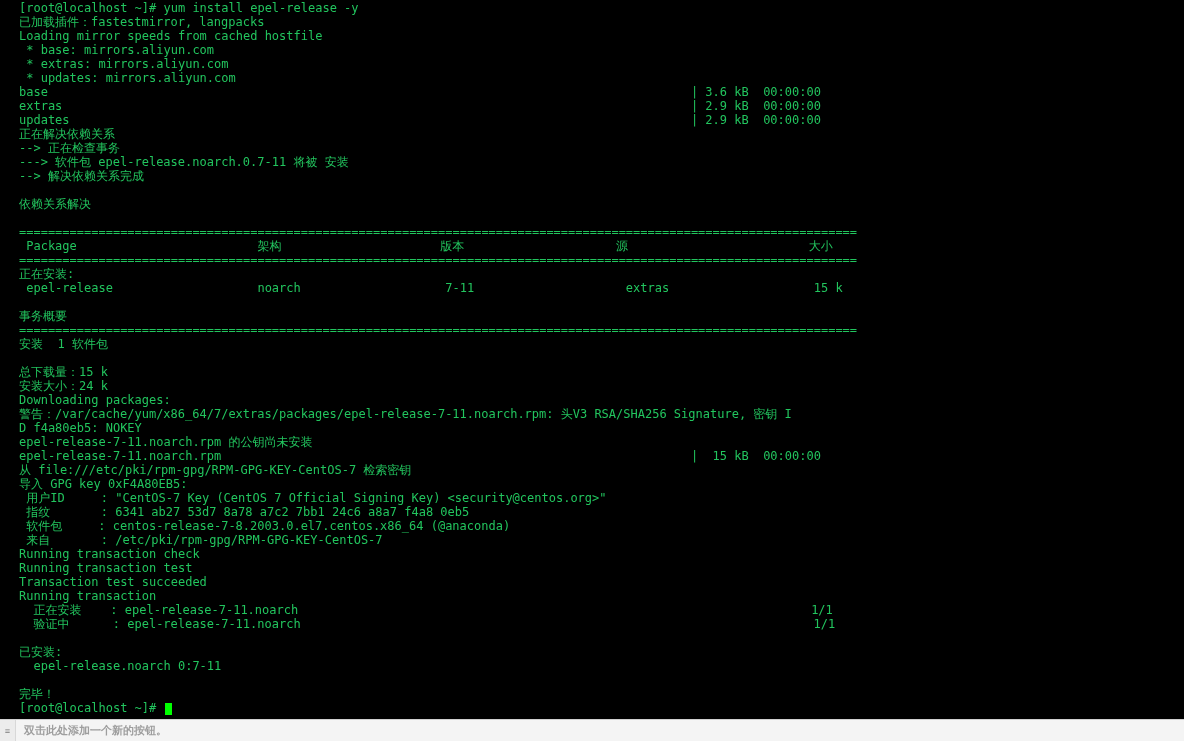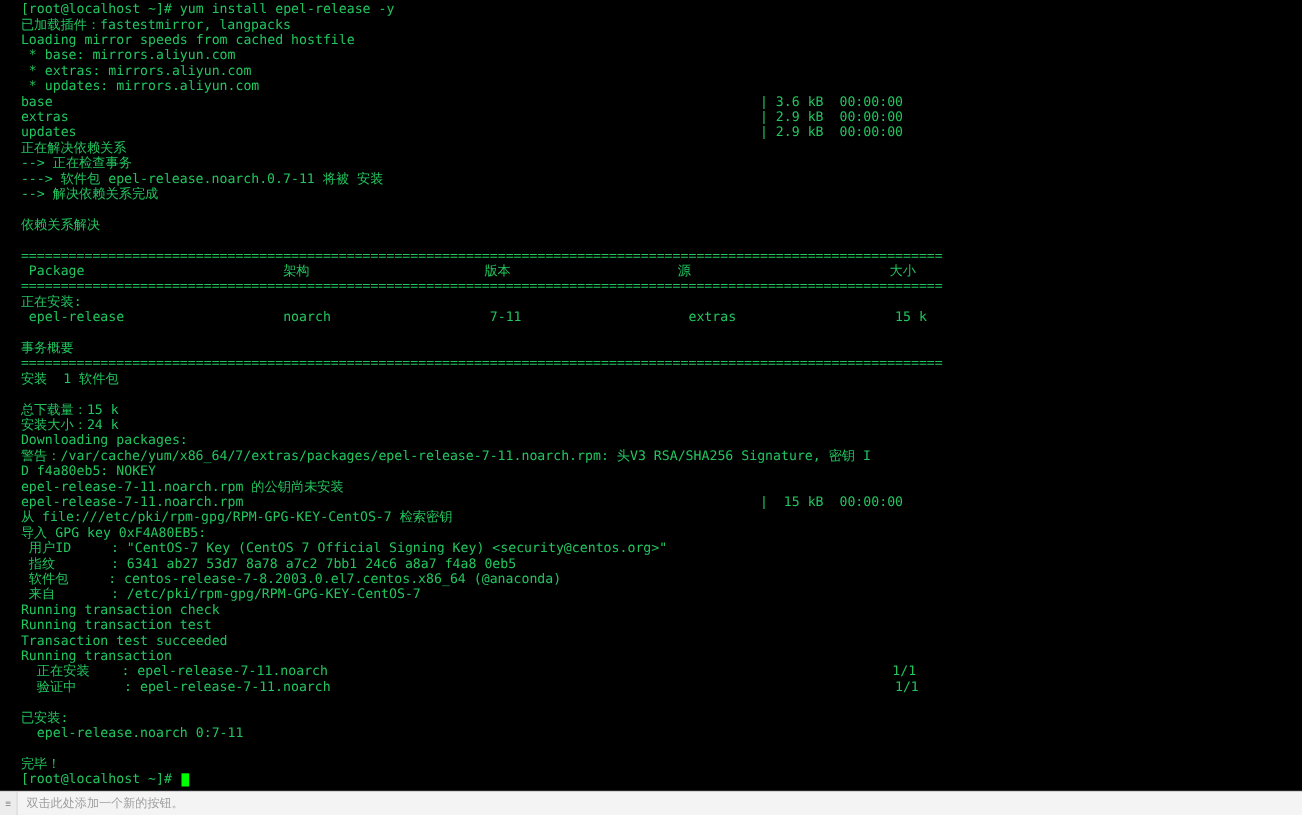--- a/index.html
+++ b/index.html
@@ -45,20 +45,21 @@
     display: flex;
     align-items: center;
     justify-content: center;
     color: #7a7a7a;
     background: #ececec;
     border-right: 1px solid #d8d8d8;
     font-size: 9px;
   }
   .status-bar .hint {
     padding-left: 8px;
+    font-weight: bold;
   }
   .cursor {
     display: inline-block;
     width: 7px;
     height: 12px;
     background: #00ff00;
     vertical-align: text-bottom;
     margin-left: 1px;
   }
   .right-float {

